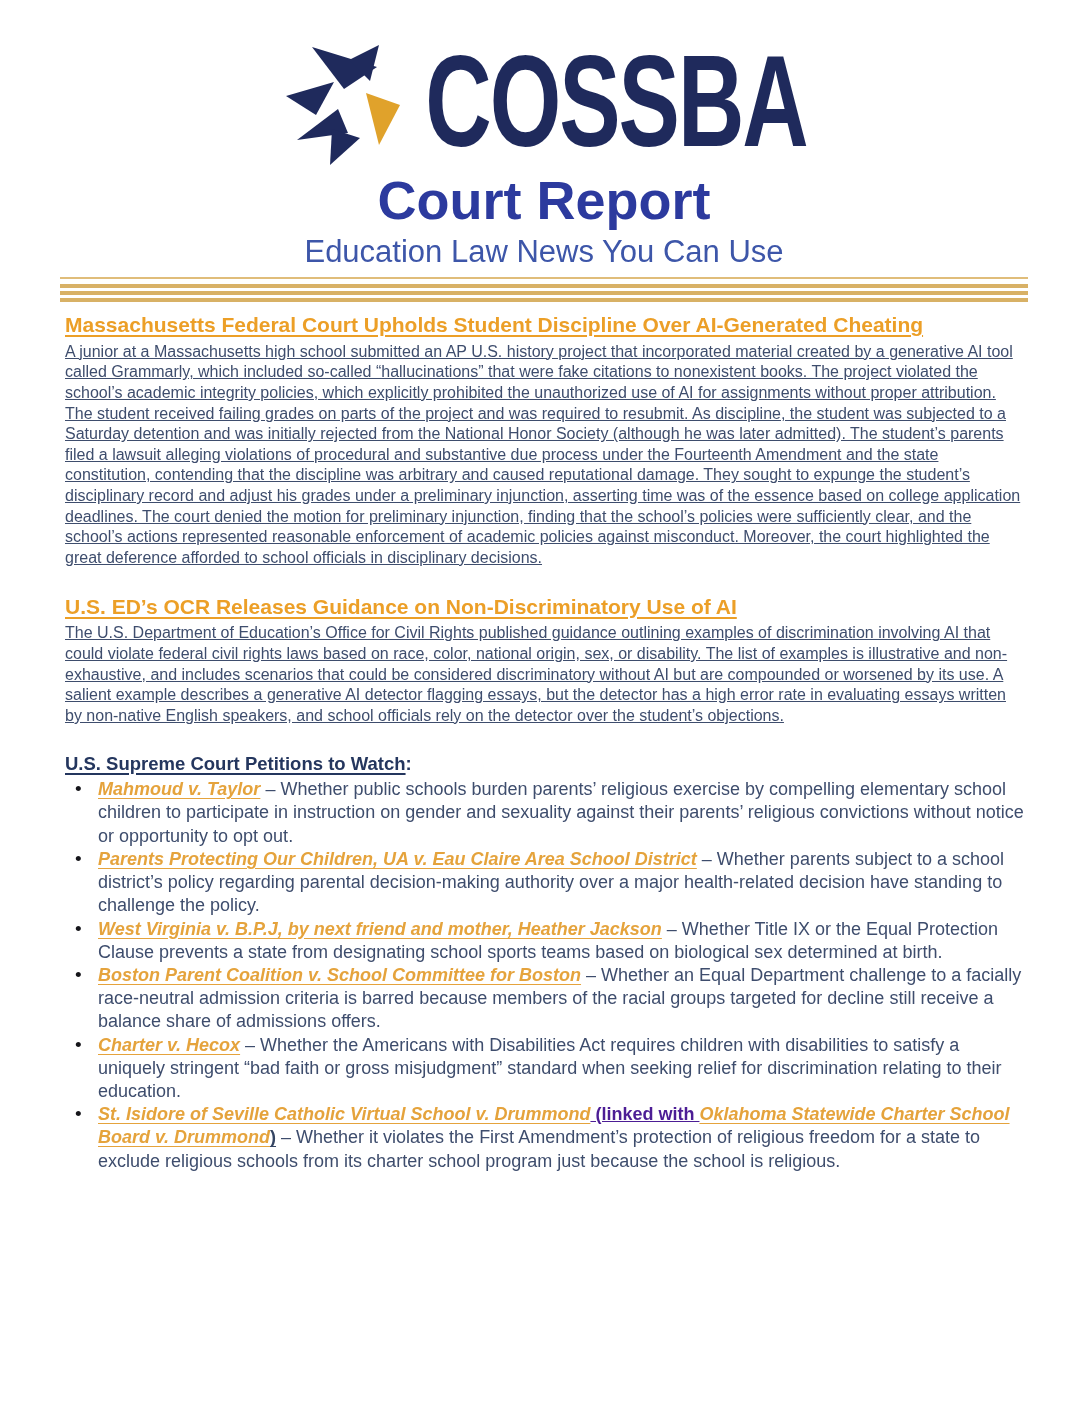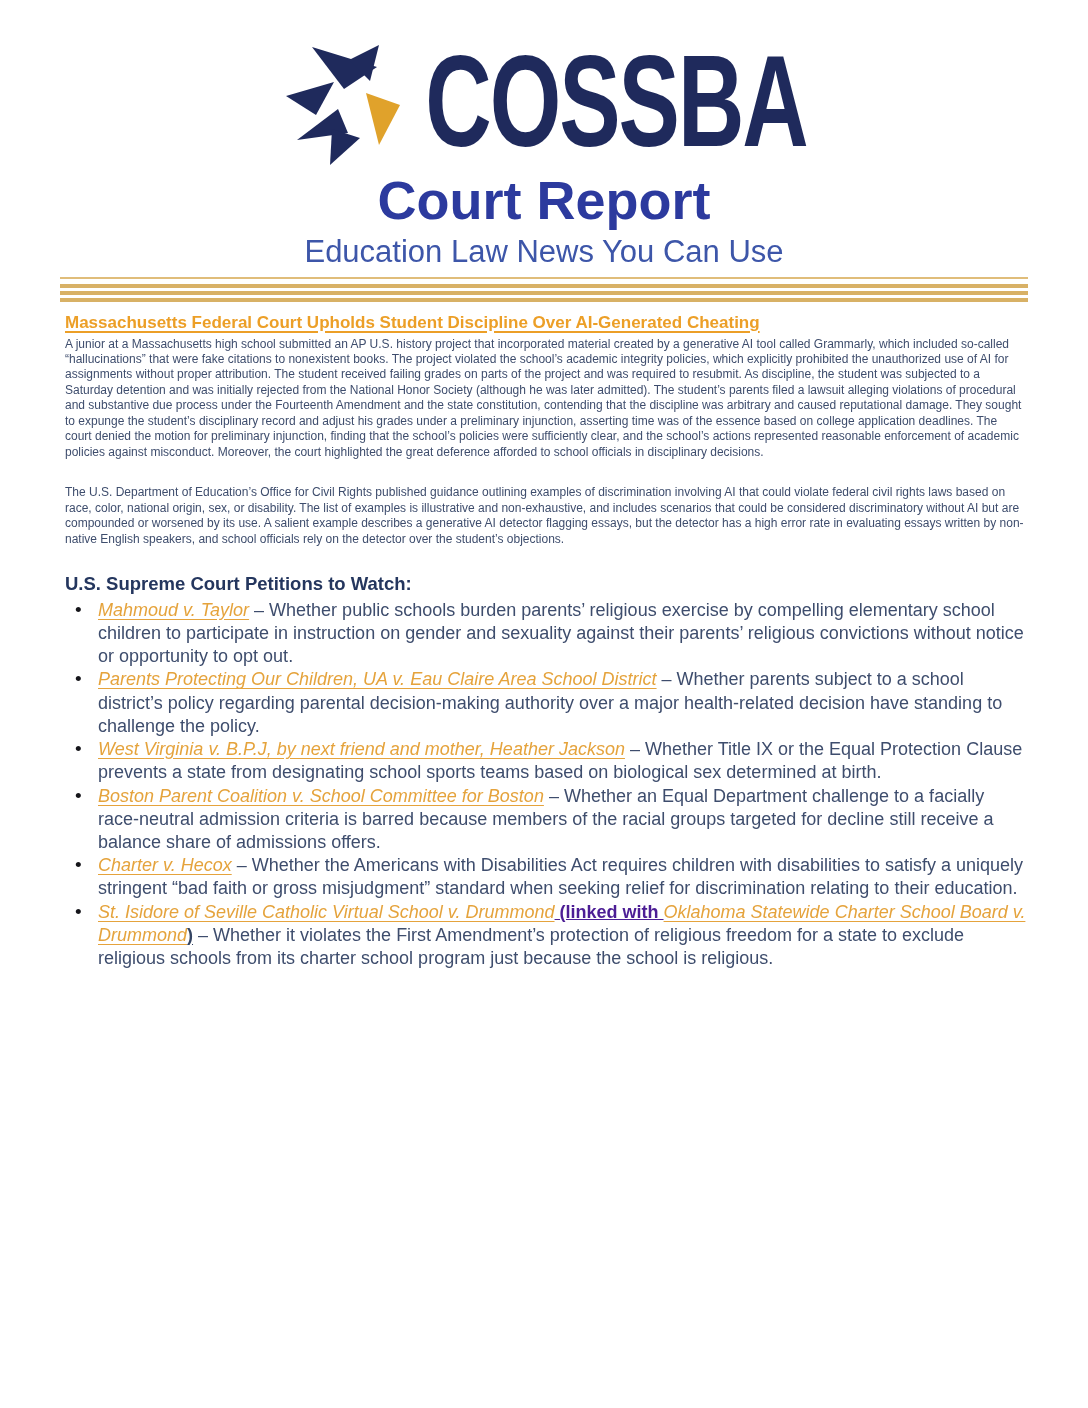--- a/index.html
+++ b/index.html
@@ -65,43 +65,45 @@
   .divider .rule { background: #d8b166; }
   .divider .r1 { height: 2px; margin-bottom: 5px; background: #e0bd7a; }
   .divider .r2 { height: 4px; margin-bottom: 3px; }
   .divider .r3 { height: 4px; margin-bottom: 3px; }
   .divider .r4 { height: 4px; }
 
   
   .content { padding: 10px 62px 0 65px; }
   .article { margin-bottom: 25px; }
   .heading-gold {
-    font-size: 17px;
+    font-size: 21px;
     font-weight: bold;
     color: #ec9f27;
     text-decoration: underline;
     text-decoration-thickness: 2px;
     text-underline-offset: 3px;
     margin-bottom: 3px;
     line-height: 1.28;
   }
   .body-text {
-    font-size: 12px;
+    font-size: 16px;
     line-height: 1.29;
     color: #3e4d6d;
     max-width: 962px;
+    text-decoration: underline;
   }
   .heading-navy {
     font-size: 18.5px;
     font-weight: bold;
     color: #24365e;
     line-height: 1.28;
     margin-bottom: 3px;
   }
   .heading-navy .underlined {
+    text-decoration: underline;
     text-decoration-thickness: 2px;
     text-underline-offset: 3px;
   }
 
   
   ul.watchlist { list-style: none; }
   ul.watchlist li {
     position: relative;
     padding-left: 33px;
     font-size: 18px;
@@ -116,20 +118,21 @@
     top: -1px;
     color: #15151a;
     font-size: 19px;
   }
   .case-link {
     color: #e5a33c;
     font-style: italic;
     text-decoration: underline;
     text-underline-offset: 3px;
     cursor: pointer;
+    font-weight: bold;
   }
   .linked-with { font-weight: bold; color: #4c1d95; text-decoration: underline; }
   .close-paren {
     font-weight: bold;
     color: #344462;
     text-decoration: underline;
     text-underline-offset: 3px;
   }
 </style>
 </head>
@@ -161,20 +164,21 @@
   </div>
 
   <div class="content">
 
     <div class="article">
       <div class="heading-gold">Massachusetts Federal Court Upholds Student Discipline Over AI-Generated Cheating</div>
       <div class="body-text">A junior at a Massachusetts high school submitted an AP U.S. history project that incorporated material created by a generative AI tool called Grammarly, which included so-called “hallucinations” that were fake citations to nonexistent books. The project violated the school’s academic integrity policies, which explicitly prohibited the unauthorized use of AI for assignments without proper attribution. The student received failing grades on parts of the project and was required to resubmit. As discipline, the student was subjected to a Saturday detention and was initially rejected from the National Honor Society (although he was later admitted). The student’s parents filed a lawsuit alleging violations of procedural and substantive due process under the Fourteenth Amendment and the state constitution, contending that the discipline was arbitrary and caused reputational damage. They sought to expunge the student’s disciplinary record and adjust his grades under a preliminary injunction, asserting time was of the essence based on college application deadlines. The court denied the motion for preliminary injunction, finding that the school’s policies were sufficiently clear, and the school’s actions represented reasonable enforcement of academic policies against misconduct. Moreover, the court highlighted the great deference afforded to school officials in disciplinary decisions.</div>
     </div>
 
     <div class="article">
+      <div class="heading-gold">U.S. ED’s OCR Releases Guidance on Non-Discriminatory Use of AI</div>
       <div class="body-text">The U.S. Department of Education’s Office for Civil Rights published guidance outlining examples of discrimination involving AI that could violate federal civil rights laws based on race, color, national origin, sex, or disability. The list of examples is illustrative and non-exhaustive, and includes scenarios that could be considered discriminatory without AI but are compounded or worsened by its use. A salient example describes a generative AI detector flagging essays, but the detector has a high error rate in evaluating essays written by non-native English speakers, and school officials rely on the detector over the student’s objections.</div>
     </div>
 
     <div class="article">
       <div class="heading-navy"><span class="underlined">U.S. Supreme Court Petitions to Watch</span><span>:</span></div>
 
       <ul class="watchlist">
         <li><span class="case-link">Mahmoud v. Taylor</span><span> – Whether public schools burden parents’ religious exercise by compelling elementary school children to participate in instruction on gender and sexuality against their parents’ religious convictions without notice or opportunity to opt out.</span></li>
         <li><span class="case-link">Parents Protecting Our Children, UA v. Eau Claire Area School District</span><span> – Whether parents subject to a school district’s policy regarding parental decision-making authority over a major health-related decision have standing to challenge the policy.</span></li>
         <li><span class="case-link">West Virginia v. B.P.J, by next friend and mother, Heather Jackson</span><span> – Whether Title IX or the Equal Protection Clause prevents a state from designating school sports teams based on biological sex determined at birth.</span></li>

